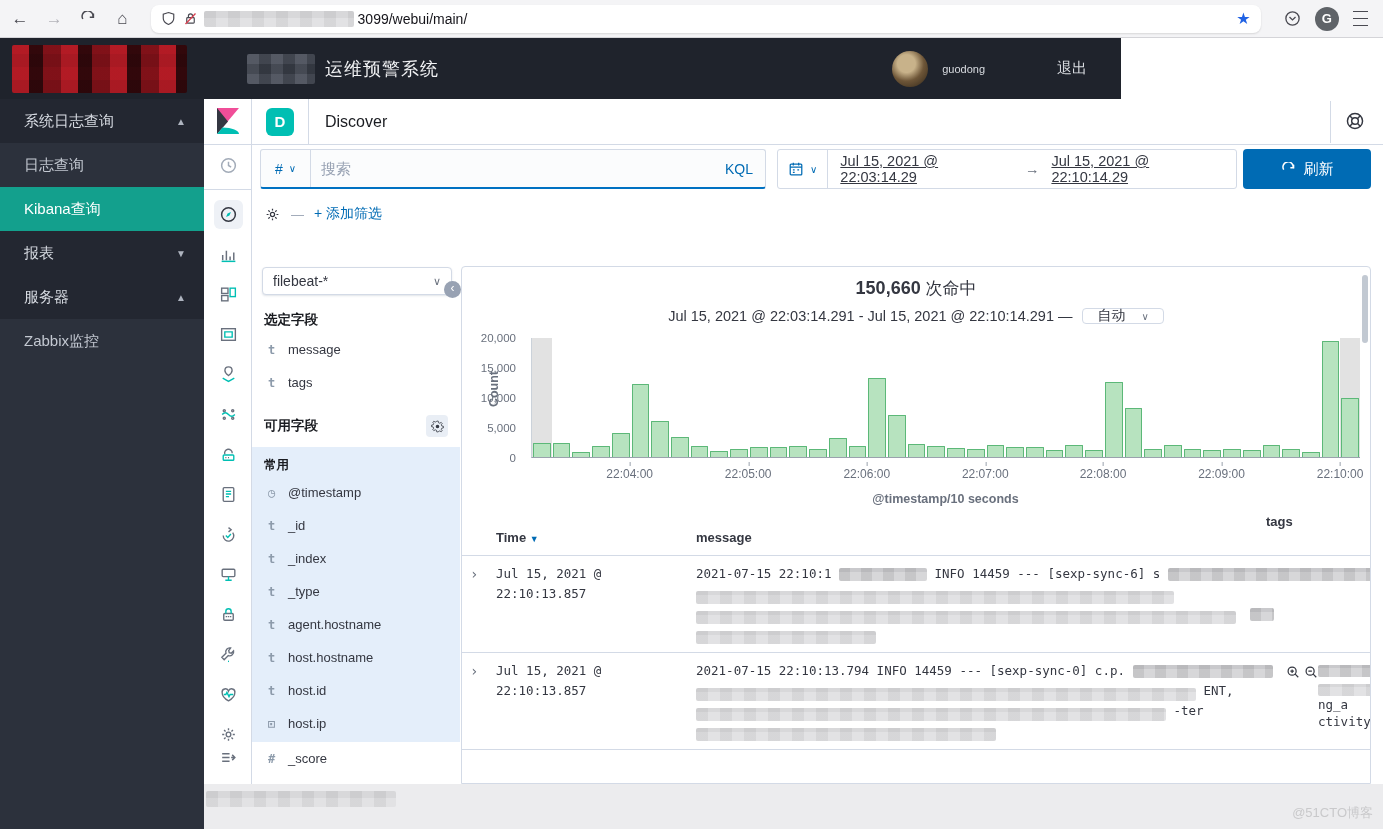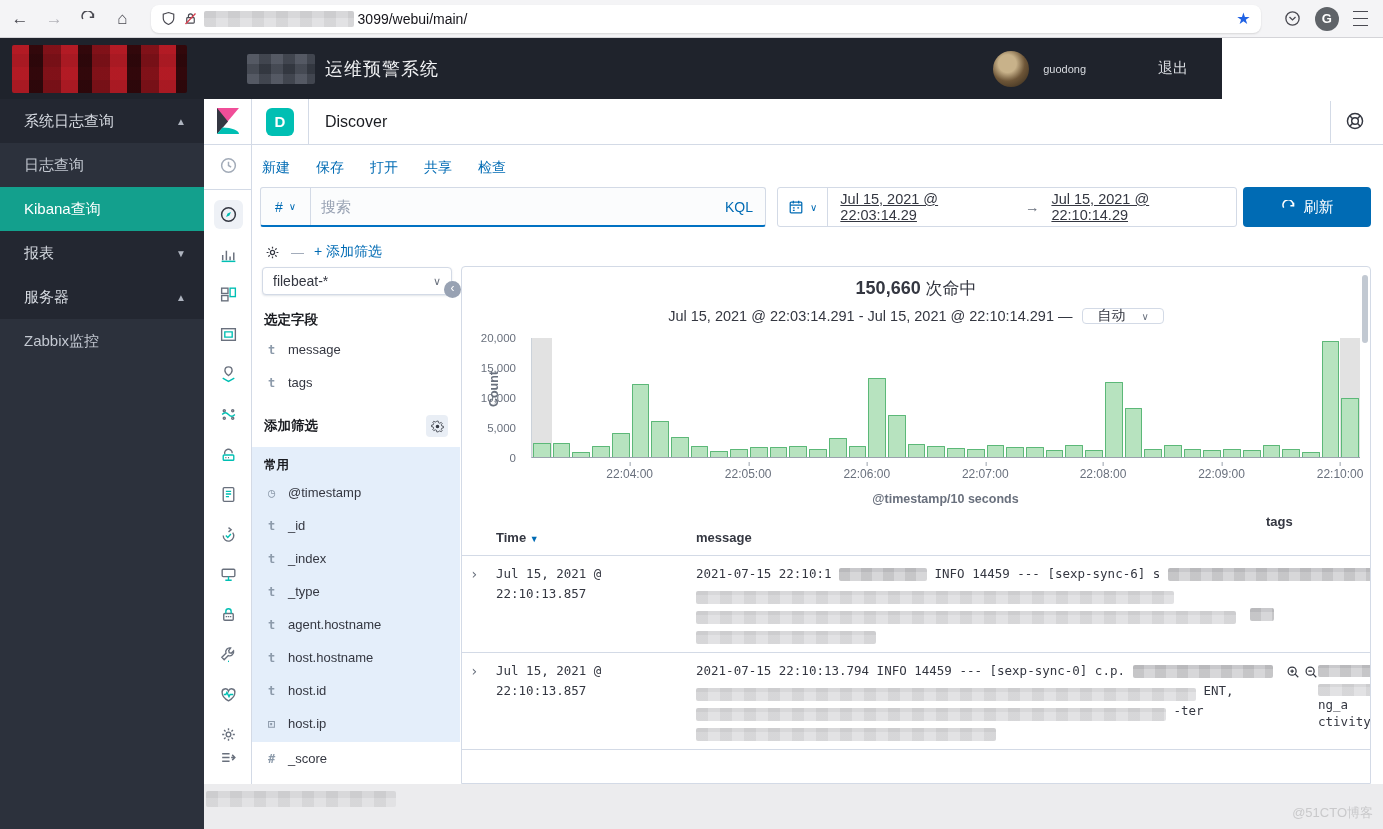--- a/index.html
+++ b/index.html
@@ -27,21 +27,21 @@
   .url-bar { height:28px; flex:0 0 1110px; margin-left:14px; background:#fff;
     border-radius:8px; box-shadow:0 1px 2px rgba(0,0,0,.12); display:flex; align-items:center;
     padding:0 10px; }
   .url-text { font-size:14px; color:#15141a; margin-left:4px; }
   .url-star { margin-left:auto; font-size:16px; }
   .avatar-g { width:24px; height:24px; border-radius:50%; background:#5f6368; color:#fff;
     font-size:13px; font-weight:bold; display:flex; align-items:center; justify-content:center; }
   .hamburger span { display:block; width:15px; height:1.8px; background:#4a4a52; margin:2.6px 0; }
 
   
-  .app-header { position:absolute; top:38px; left:0; width:1222px; height:61px;
+  .app-header { position:absolute; top:38px; left:0; width:1121px; height:61px;
     background:#1f232c; display:flex; align-items:center; }
   .logo-redact { width:175px; height:48px; margin-left:12px; border-radius:2px;
     background:
       repeating-linear-gradient(90deg, rgba(185,28,38,.85) 0 17px, rgba(42,7,10,.92) 17px 31px, rgba(126,17,24,.85) 31px 49px),
       repeating-linear-gradient(0deg, #4d0b10 0 13px, #8e131b 13px 26px); }
   .hdr-blob { width:68px; height:30px; margin-left:60px; }
   .app-title { color:#f2f3f5; font-size:18px; letter-spacing:1px; margin-left:10px; }
   .hdr-right { margin-left:auto; display:flex; align-items:center; margin-right:34px; }
   .user-avatar { width:36px; height:36px; border-radius:50%;
     background:radial-gradient(circle at 40% 35%, #c8b28a 0 28%, #6e5638 55%, #2e2417 100%); }
@@ -390,28 +390,20 @@
     <div class="khelp-sep"></div>
     <div class="khelp">
       <svg width="20" height="20" viewBox="0 0 18 18" fill="none" stroke="currentColor" stroke-width="1.3">
           <circle cx="9" cy="9" r="6.8"></circle>
           <circle cx="9" cy="9" r="3"></circle>
           <path d="M4.3 4.3l2.6 2.6M11.1 11.1l2.6 2.6M13.7 4.3l-2.6 2.6M6.9 11.1l-2.6 2.6"></path>
         </svg>
     </div>
   </div>
 
-  <div class="kmenu">
-
-  <a href="#">新建</a>
-      <a href="#">保存</a>
-      <a href="#">打开</a>
-      <a href="#">共享</a>
-      <a href="#">检查</a>
-    </div>
 
   <div class="ksearch-row">
     <div class="searchbox">
       <div class="filter-pop">
         <span>#</span>
         <span style="font-size:10px;">∨</span>
       </div>
       <input type="text" placeholder="搜索" style="">
       <span class="kql">KQL</span>
     </div>
@@ -462,21 +454,21 @@
           <span class="fbadge ft-t">t</span>
           <span>message</span>
         </div>
 
         <div class="field-row">
           <span class="fbadge ft-t">t</span>
           <span>tags</span>
         </div>
       </div>
     <div class="fields-h">
-      <span>添加筛选</span>
+      <span>可用字段</span>
       <span class="gearbox">
         <svg width="13" height="13" viewBox="0 0 18 18" fill="#343741">
             <path d="M9 6.5A2.5 2.5 0 119 11.5 2.5 2.5 0 019 6.5z"></path>
             <path d="M8 1.5h2l.4 2.2 1.8.8 1.9-1.2 1.4 1.4-1.2 1.9.8 1.8 2.2.4v2l-2.2.4-.8 1.8 1.2 1.9-1.4 1.4-1.9-1.2-1.8.8L10 16.5H8l-.4-2.2-1.8-.8-1.9 1.2-1.4-1.4 1.2-1.9-.8-1.8-2.2-.4v-2l2.2-.4.8-1.8-1.2-1.9 1.4-1.4 1.9 1.2 1.8-.8z" fill="none" stroke="#343741" stroke-width="1.1"></path>
           </svg>
       </span>
     </div>
     <div class="popular-block">
       <div class="popular-label">常用</div>
       <div>

